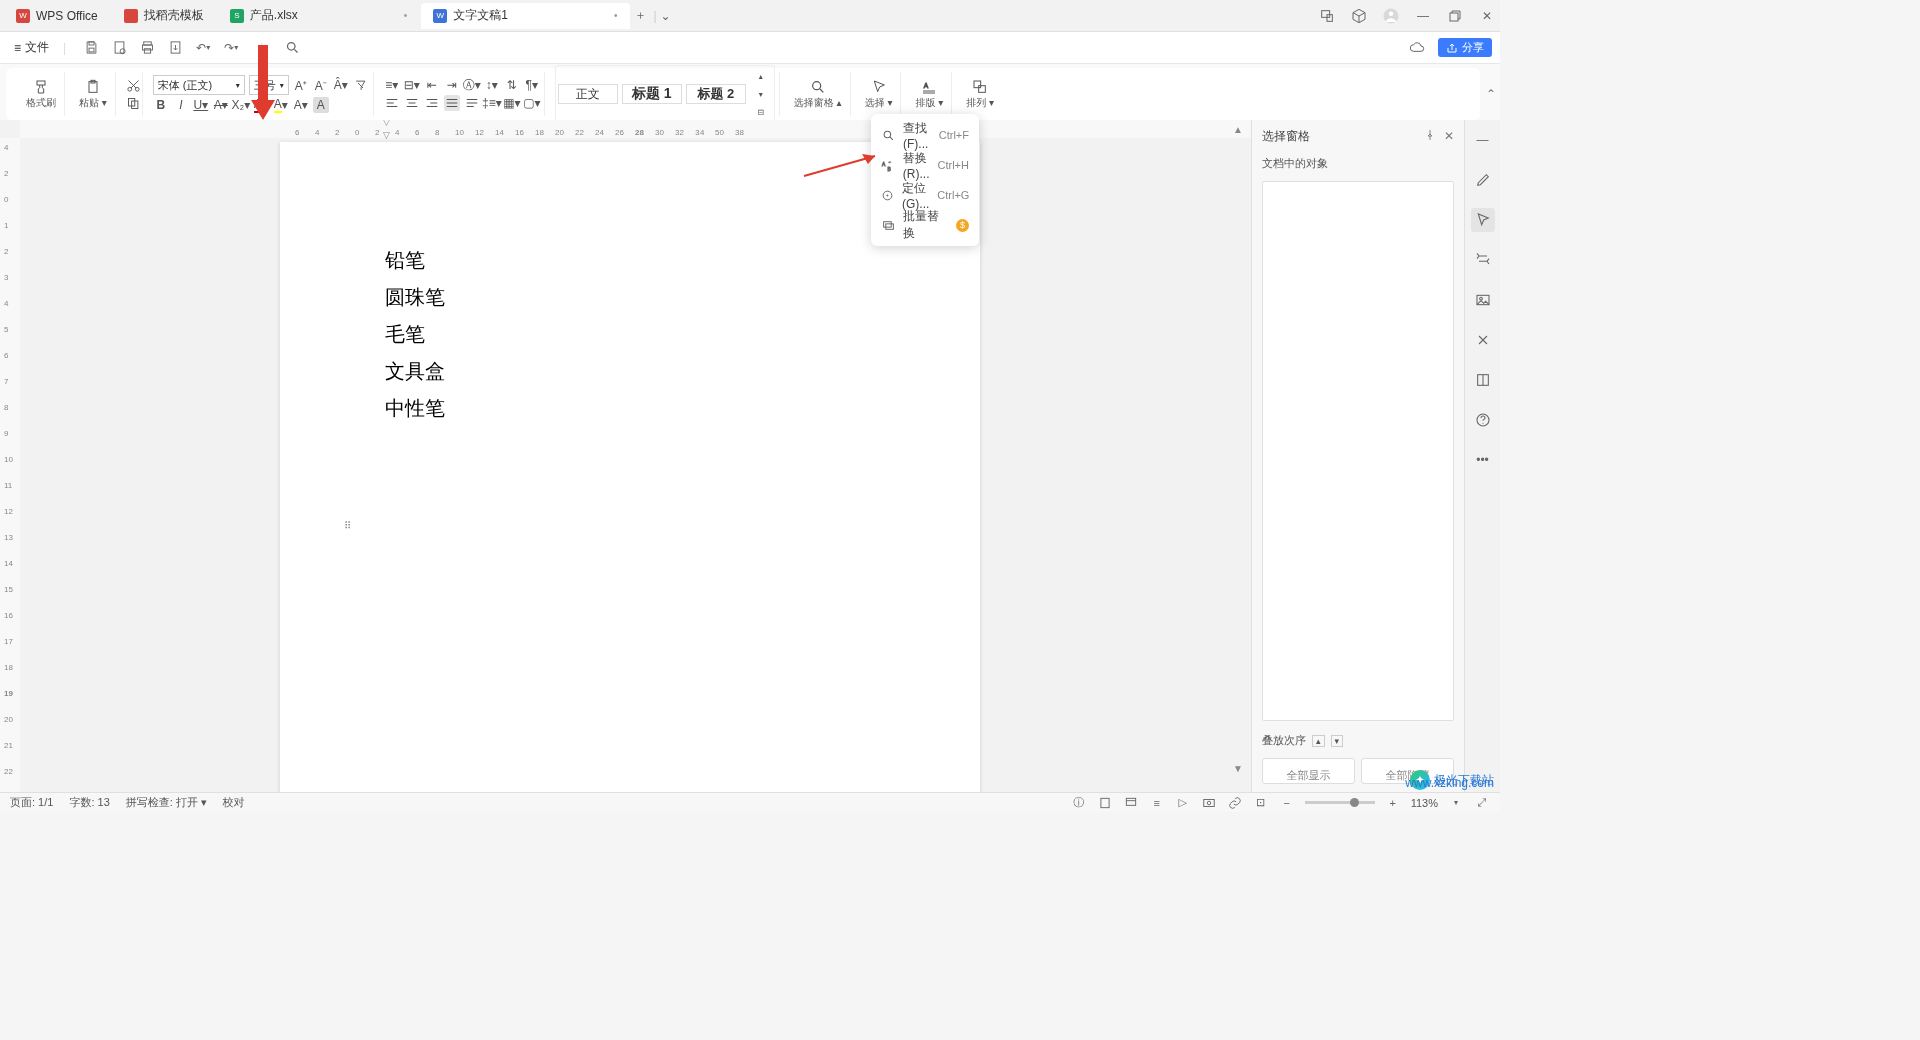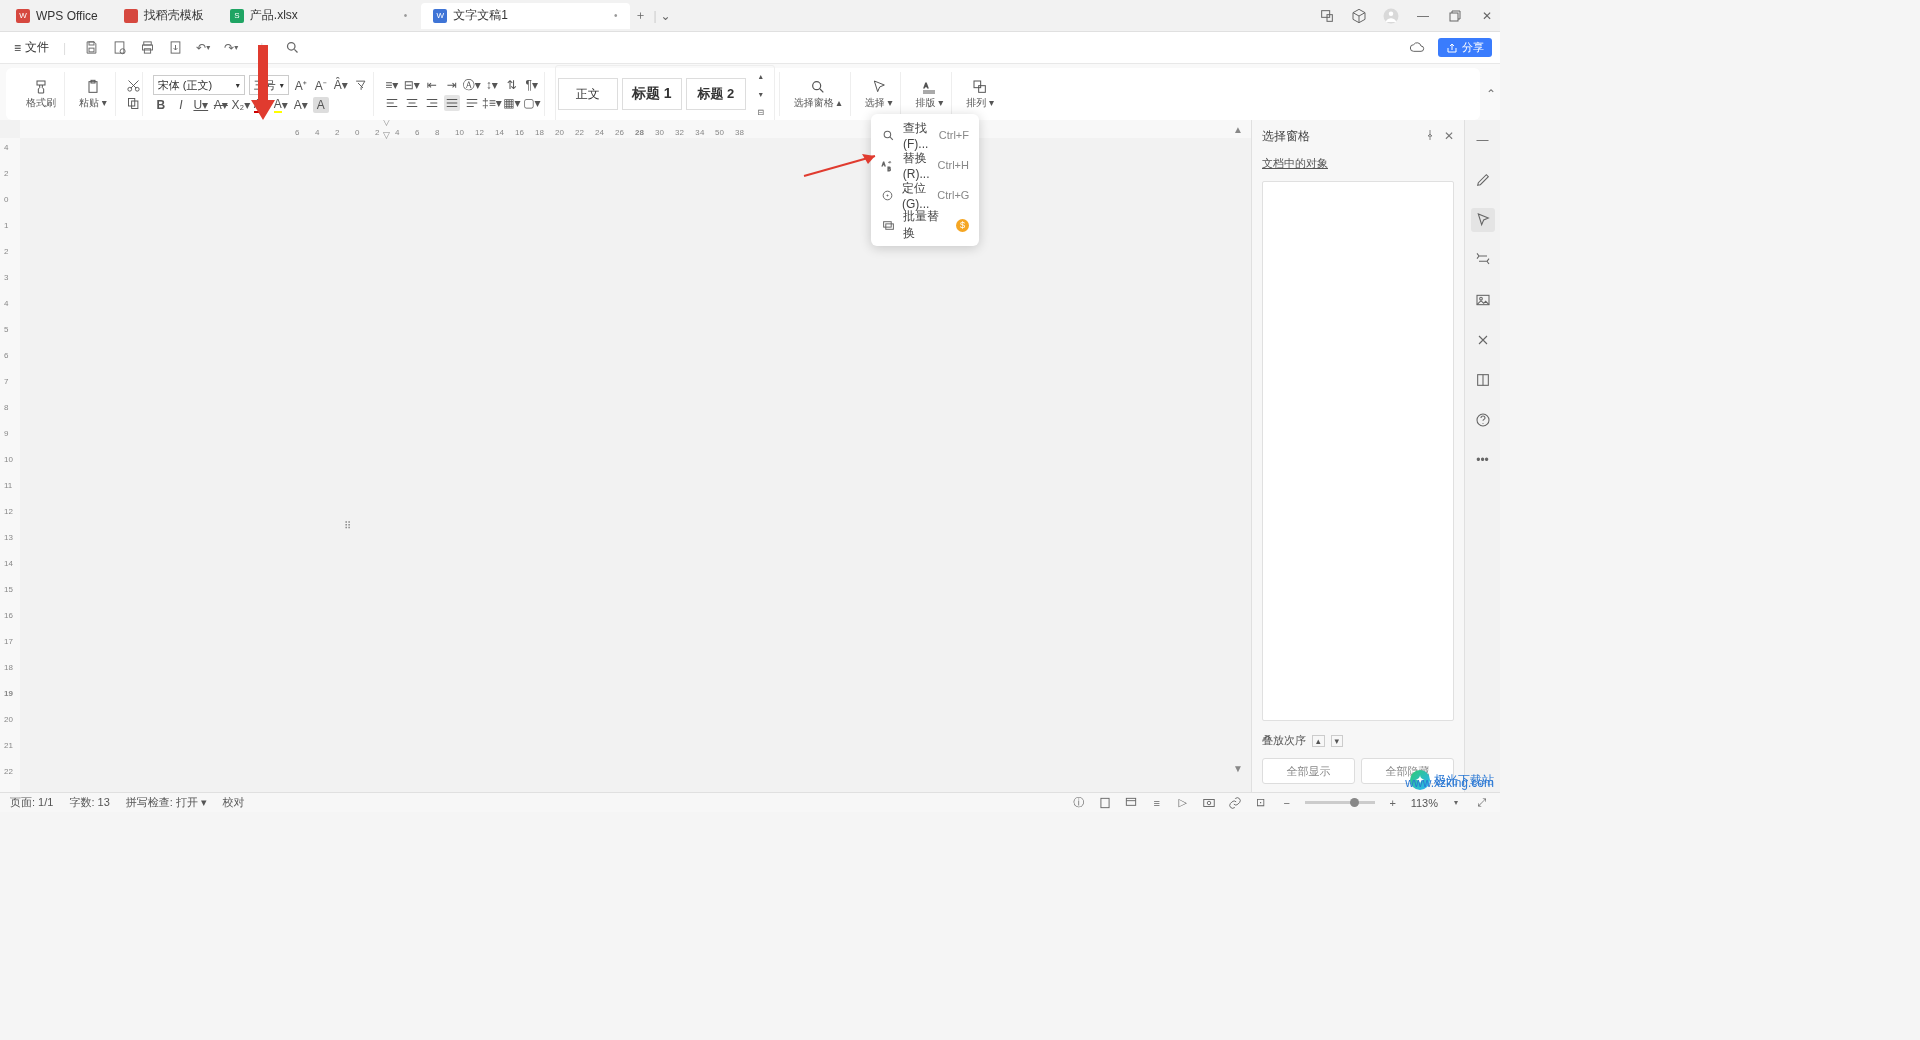--- a/index.html
+++ b/index.html
@@ -28,21 +28,21 @@
   .ribbon-wrapper { display: flex; border-bottom: 1px solid #e0e0e0; background: #f9f9f9; }
   .ribbon { flex: 1; height: 52px; background: #fff; display: flex; align-items: center; padding: 0 12px; margin: 4px 2px 4px 6px; border-radius: 6px; gap: 6px; }
   .ribbon-group { display:flex; flex-direction: column; gap: 2px; padding: 0 4px; border-right: 1px solid #eee; height: 44px; justify-content: center; }
   .ribbon-group.no-border { border-right: none; }
   .ribbon-row { display:flex; gap: 4px; align-items:center; }
   .ribbon-btn { display:flex; flex-direction: column; align-items:center; gap:1px; padding: 0 4px; cursor:pointer; font-size: 10px; color:#555; }
   .ico { width: 16px; height: 16px; display:inline-flex; align-items:center; justify-content:center; color:#555; }
   .font-select { width: 92px; height: 20px; border: 1px solid #ccc; font-size: 11px; padding: 0 4px; background:#fff; display:flex; align-items:center; justify-content:space-between; }
   .size-select { width: 40px; height: 20px; border: 1px solid #ccc; font-size: 11px; padding: 0 4px; background:#fff; display:flex; align-items:center; justify-content:space-between;}
   .style-gallery { display:flex; gap:4px; align-items:center; border:1px solid #eee; padding:2px; border-radius:3px;}
-  .style-item { width:60px; height:32px; border:1px solid #ddd; display:flex; align-items:center; justify-content:center; cursor:pointer; background:#fff;}
+  .style-item { width:60px; height:20px; border:1px solid #ddd; display:flex; align-items:center; justify-content:center; cursor:pointer; background:#fff;}
   .style-item .lbl{ font-size:12px; }
   .style-item.h1 .lbl{ font-size: 14px; font-weight:600;}
   .style-item.h2 .lbl{ font-size: 13px; font-weight:600;}
   .toggle-ruler { display:flex; align-items:center; padding: 0 4px; color:#777; cursor:pointer; }
 
   
   .doc-area { position: absolute; top: 120px; left: 0; right: 249px; bottom: 20px; background: #f2f2f2; overflow:hidden;}
   .ruler-h { position:absolute; top:0; left:20px; right:0; height:18px; background:#f8f8f8; display:flex; align-items:flex-end;}
   .ruler-v { position:absolute; top:18px; left:0; bottom:0; width:20px; background:#f8f8f8;}
   .ruler-mark { position:absolute; font-size:8px; color:#888; bottom:1px;}
@@ -57,25 +57,25 @@
   .dd-item .label { flex:1; font-size:12px; }
   .dd-item .shortcut { font-size:11px; color:#888; }
   .dd-icon { width:14px; height:14px; display:flex; align-items:center; justify-content:center; color:#666;}
   .gold-badge { width:13px; height:13px; border-radius:50%; background:#f5a623; color:#fff; font-size:9px; display:flex; align-items:center; justify-content:center;}
 
   
   .right-panel { position:absolute; top: 120px; right:36px; bottom:20px; width:213px; background:#f7f7f7; border-left:1px solid #e0e0e0;}
   .panel-head { height:32px; display:flex; align-items:center; padding: 0 10px; gap:8px; font-size:12px; color:#444;}
   .panel-head .title { flex:1; }
   .panel-head .pin, .panel-head .close { cursor:pointer; color:#777; }
-  .panel-sub { padding: 4px 10px; font-size:11px; color:#555;text-decoration:underline;}
+  .panel-sub { padding: 4px 10px; font-size:11px; color:#555;}
   .panel-list { margin: 6px 10px; background:#fff; border:1px solid #e0e0e0; height: 540px; border-radius:2px;}
   .panel-footer { padding: 6px 10px; display:flex; align-items:center; gap:6px; color:#555; font-size:11px;}
   .panel-btns { display:flex; gap:6px; padding: 4px 10px;}
-  .panel-btn { flex:1; border:1px solid #ddd; background:#fff; color:#888; height:26px; display:flex; align-items:center; justify-content:center; font-size:11px; border-radius:3px;}
+  .panel-btn { flex:1; border:1px solid #ddd; background:#fff; color:#888; height:26px; display:flex; align-items:flex-end; justify-content:center; font-size:11px; border-radius:3px;}
 
   
   .icon-strip { position:absolute; top:120px; right:0; bottom:20px; width:36px; background:#f2f2f2; border-left:1px solid #e0e0e0; display:flex; flex-direction:column; align-items:center; gap:16px; padding-top:8px;}
   .strip-item { width:24px; height:24px; display:flex; align-items:center; justify-content:center; color:#666; cursor:pointer; border-radius:3px;}
   .strip-item.active { background:#e4e4e4;}
 
   
   .status-bar { position:absolute; bottom:0; left:0; right:0; height:20px; background:#f7f7f7; border-top:1px solid #e0e0e0; display:flex; align-items:center; padding:0 10px; font-size:11px; color:#555; gap:16px;}
   .status-right { margin-left:auto; display:flex; align-items:center; gap:10px;}
   .zoom-slider { width:70px; height:3px; background:#ccc; position:relative;}
@@ -434,20 +434,27 @@
       <span class="ruler-mark-v" style="top: 421px;">14</span>
       <span class="ruler-mark-v" style="top: 447px;">15</span>
       <span class="ruler-mark-v" style="top: 473px;">16</span>
       <span class="ruler-mark-v" style="top: 499px;">17</span>
       <span class="ruler-mark-v" style="top: 525px;">18</span>
       <span class="ruler-mark-v" style="top: 551px; font-weight: bold;">19</span>
       <span class="ruler-mark-v" style="top: 577px;">20</span>
       <span class="ruler-mark-v" style="top: 603px;">21</span>
       <span class="ruler-mark-v" style="top: 629px;">22</span>
     </div>
+  <div class="page">
+    <p>铅笔</p>
+    <p>圆珠笔</p>
+    <p>毛笔</p>
+    <p>文具盒</p>
+    <p>中性笔</p>
+  </div>
   <div class="cursor-handle">⠿</div>
   <div style="position:absolute;right:8px;top:4px;color:#888;font-size:10px">▲</div>
   <div style="position:absolute;right:8px;bottom:18px;color:#888;font-size:10px">▼</div>
 </div>
 
 <div class="dropdown">
   <div class="dd-item">
     <span class="dd-icon">
         <svg width="13" height="13" viewBox="0 0 24 24" fill="none" stroke="currentColor" stroke-width="2">
           <circle cx="10" cy="10" r="6"></circle>

